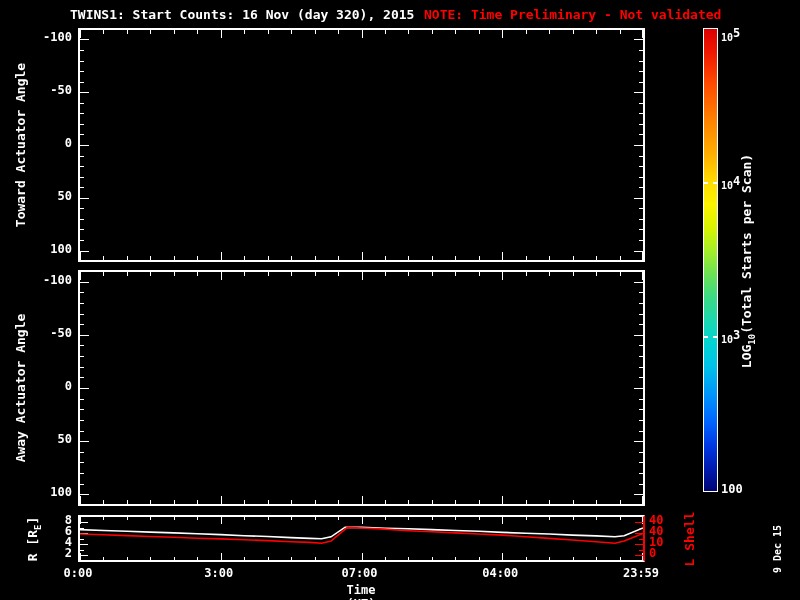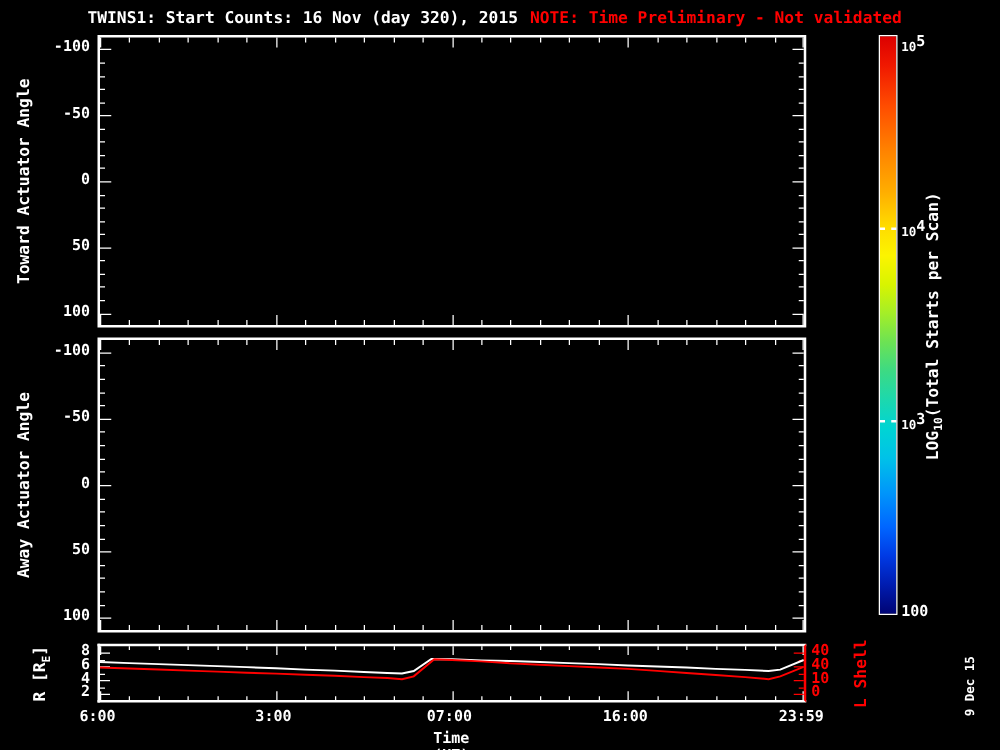--- a/index.html
+++ b/index.html
@@ -356,22 +356,22 @@
     <div class="ylab" style="left: 2px; top: 325.789px;">-50</div>
     <div class="ylab" style="left: 2px; top: 272.578px;">-100</div>
     <div class="ylab" style="left: 2px; top: 513.492px;">8</div>
     <div class="ylab" style="left: 2px; top: 524.475px;">6</div>
     <div class="ylab" style="left: 2px; top: 535.458px;">4</div>
     <div class="ylab" style="left: 2px; top: 546.442px;">2</div>
     <div class="ylab red" style="left: 649px; top: 513.485px;">40</div>
     <div class="ylab red" style="left: 649px; top: 524.454px;">40</div>
     <div class="ylab red" style="left: 649px; top: 535.423px;">10</div>
     <div class="ylab red" style="left: 649px; top: 546.393px;">0</div>
-    <div class="xlab" style="left: 48px; top: 566px;">6:00</div>
+    <div class="xlab" style="left: 48px; top: 566px;">0:00</div>
     <div class="xlab" style="left: 188.75px; top: 566px;">3:00</div>
     <div class="xlab" style="left: 329.5px; top: 566px;">07:00</div>
-    <div class="xlab" style="left: 470.25px; top: 566px;">16:00</div>
+    <div class="xlab" style="left: 470.25px; top: 566px;">04:00</div>
     <div class="xlab" style="left: 611px; top: 566px;">23:59</div>
     <div class="cb-tlab" style="left: 721px; top: 26px;"><span>10</span><sup>5</sup></div>
     <div class="cb-tlab" style="left: 721px; top: 173.985px;"><span>10</span><sup>4</sup></div>
     <div class="cb-tlab" style="left: 721px; top: 328.015px;"><span>10</span><sup>3</sup></div>
     <div class="cb-tlab" style="left: 721px; top: 482px; font-size: 12px;">100</div>
   </div>
 
 </body></html>

